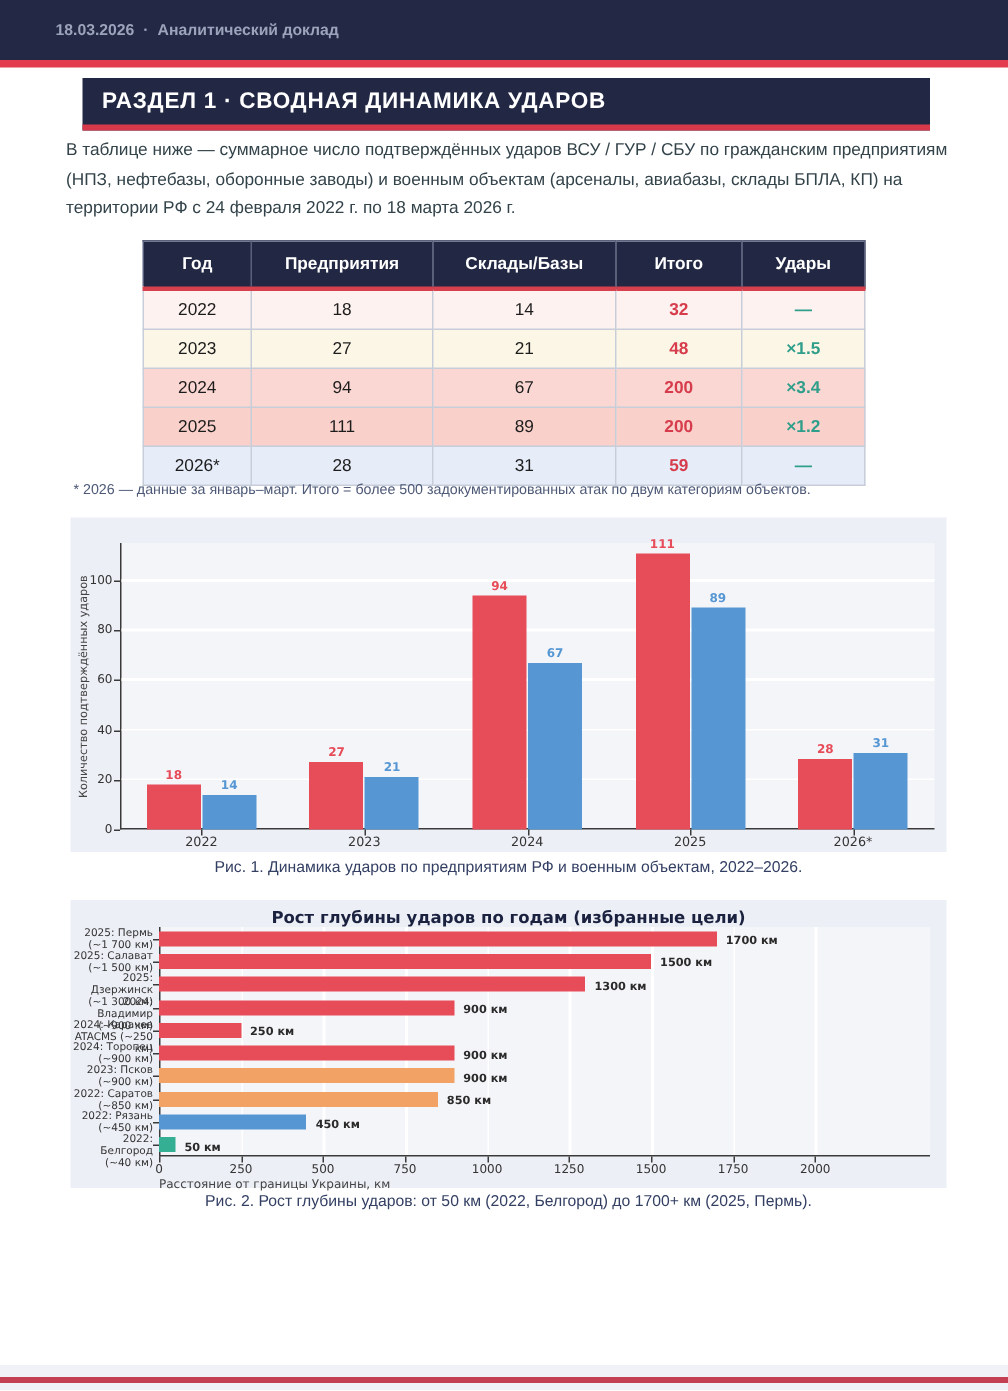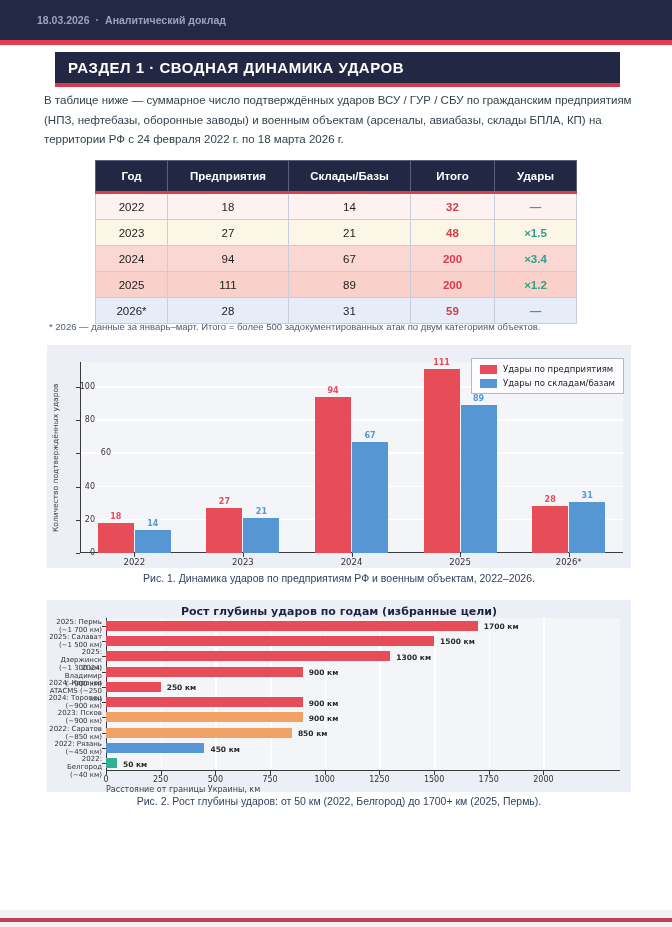--- a/index.html
+++ b/index.html
@@ -38,21 +38,21 @@
          font-family:"DejaVu Sans",sans-serif;}
   #chart1{top:345px;height:223px;}
   #chart2{top:600px;height:192px;}
   .c-title{position:absolute;top:5px;left:0;right:0;text-align:center;
            font-size:11px;font-weight:bold;color:#1b2240;}
   .plot{position:absolute;background:#f4f5f9;box-sizing:border-box;
         border-left:1px solid #3a3a3a;border-bottom:1px solid #3a3a3a;}
   .grid-h{position:absolute;left:0;right:0;height:1.6px;background:#ffffff;}
   .grid-v{position:absolute;top:0;bottom:0;width:1.6px;background:#ffffff;}
   .bar{position:absolute;}
-  .ytick{position:absolute;width:48px;text-align:right;font-size:8px;color:#333;}
+  .ytick{position:absolute;width:28px;text-align:right;font-size:8px;color:#333;}
   .xtick{position:absolute;width:60px;text-align:center;font-size:8.5px;color:#333;}
   .xtick2{position:absolute;width:44px;text-align:center;font-size:8px;color:#333;}
   .tickmark-y{position:absolute;width:4px;height:1px;background:#3a3a3a;}
   .tickmark-x{position:absolute;width:1px;height:4px;background:#3a3a3a;}
   .vlabel{position:absolute;width:44px;text-align:center;font-weight:bold;font-size:8px;}
   .vlabel2{position:absolute;font-weight:bold;font-size:7.5px;color:#2a2a2a;white-space:nowrap;}
   .cat2{position:absolute;width:55px;text-align:right;font-size:7px;line-height:8px;color:#333;}
   .ylabel{position:absolute;writing-mode:vertical-rl;transform:rotate(180deg);
           font-size:7.5px;color:#444;display:flex;align-items:center;justify-content:center;}
   .xlabel{position:absolute;text-align:left;font-size:8px;color:#444;}
@@ -152,21 +152,21 @@
       <div class="grid-h" style="top: 90.3478px;"></div>
       <div class="grid-h" style="top: 57.1304px;"></div>
       <div class="grid-h" style="top: 23.913px;"></div>
     </div>
     <div class="ytick" style="left: 0px; top: 203px;">0</div>
     <div class="tickmark-y" style="left: 29px; top: 208px;"></div>
     <div class="ytick" style="left: 0px; top: 169.783px;">20</div>
     <div class="tickmark-y" style="left: 29px; top: 174.783px;"></div>
     <div class="ytick" style="left: 0px; top: 136.565px;">40</div>
     <div class="tickmark-y" style="left: 29px; top: 141.565px;"></div>
-    <div class="ytick" style="left: 16px; top: 103.348px;">60</div>
+    <div class="ytick" style="left: 0px; top: 103.348px;">60</div>
     <div class="tickmark-y" style="left: 29px; top: 108.348px;"></div>
     <div class="ytick" style="left: 0px; top: 70.1304px;">80</div>
     <div class="tickmark-y" style="left: 29px; top: 75.1304px;"></div>
     <div class="ytick" style="left: 0px; top: 36.913px;">100</div>
     <div class="tickmark-y" style="left: 29px; top: 41.913px;"></div>
     <div class="ylabel" style="left: 4px; top: 17px; height: 191px;">Количество подтверждённых ударов</div>
     <div class="bar" style="left: 50.8px; top: 178.104px; width: 36px; height: 29.8957px; background: rgb(231, 76, 89);"></div>
     <div class="vlabel" style="left: 46.8px; top: 167.104px; color: rgb(231, 76, 89);">18</div>
     <div class="bar" style="left: 87.8px; top: 184.748px; width: 36px; height: 23.2522px; background: rgb(86, 151, 211);"></div>
     <div class="vlabel" style="left: 83.8px; top: 173.748px; color: rgb(86, 151, 211);">14</div>
@@ -189,30 +189,20 @@
     <div class="bar" style="left: 413.6px; top: 60.1826px; width: 36px; height: 147.817px; background: rgb(86, 151, 211);"></div>
     <div class="vlabel" style="left: 409.6px; top: 49.1826px; color: rgb(86, 151, 211);">89</div>
     <div class="xtick" style="left: 383.1px; top: 212px;">2025</div>
     <div class="tickmark-x" style="left: 413.1px; top: 208px;"></div>
     <div class="bar" style="left: 485.2px; top: 161.496px; width: 36px; height: 46.5043px; background: rgb(231, 76, 89);"></div>
     <div class="vlabel" style="left: 481.2px; top: 150.496px; color: rgb(231, 76, 89);">28</div>
     <div class="bar" style="left: 522.2px; top: 156.513px; width: 36px; height: 51.487px; background: rgb(86, 151, 211);"></div>
     <div class="vlabel" style="left: 518.2px; top: 145.513px; color: rgb(86, 151, 211);">31</div>
     <div class="xtick" style="left: 491.7px; top: 212px;">2026*</div>
     <div class="tickmark-x" style="left: 521.7px; top: 208px;"></div>
-    <div class="legend">
-      <div class="legend-row">
-        <div class="legend-swatch" style="background: rgb(231, 76, 89);"></div>
-        <div class="legend-label">Удары по предприятиям</div>
-      </div>
-      <div class="legend-row">
-        <div class="legend-swatch" style="background: rgb(86, 151, 211);"></div>
-        <div class="legend-label">Удары по складам/базам</div>
-      </div>
-    </div>
   </div>
 <p class="caption" id="caption1">Рис. 1. Динамика ударов по предприятиям РФ и военным объектам, 2022–2026.</p>
 
 <div class="chart" id="chart2">
     <div class="c-title">Рост глубины ударов по годам (избранные цели)</div>
     <div class="plot" style="left: 59px; top: 18px; width: 514px; height: 153px;">
       <div class="grid-v" style="left: 53.6809px;"></div>
       <div class="grid-v" style="left: 108.362px;"></div>
       <div class="grid-v" style="left: 163.043px;"></div>
       <div class="grid-v" style="left: 217.723px;"></div>

